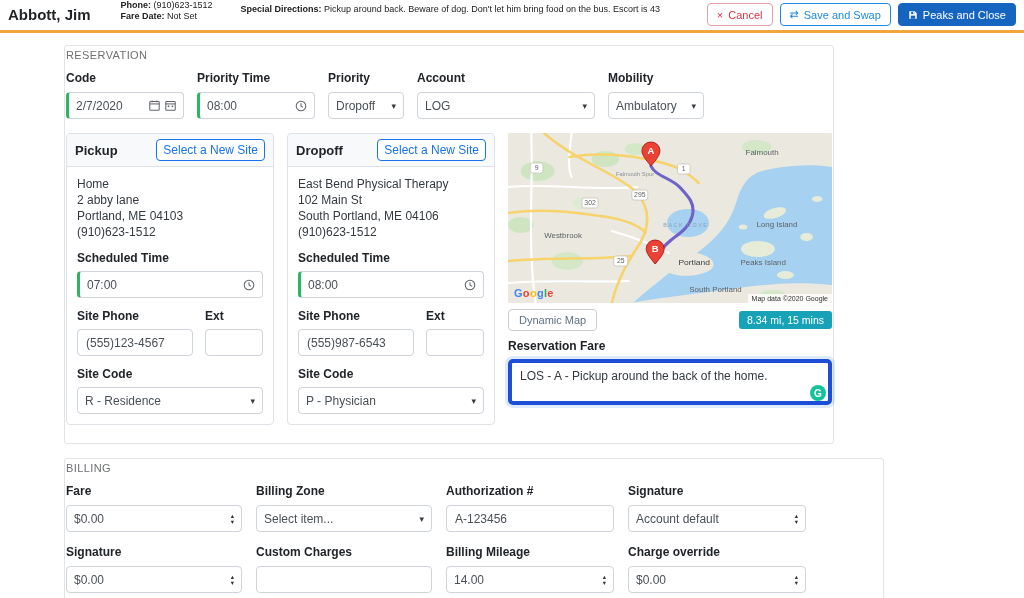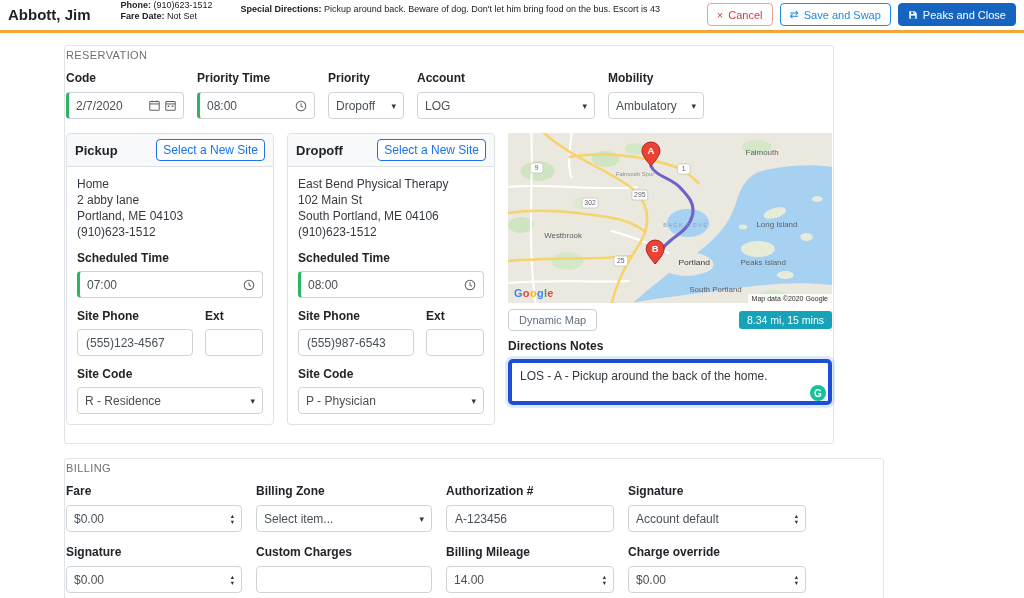--- a/index.html
+++ b/index.html
@@ -350,21 +350,21 @@
             <text y="-12" text-anchor="middle" font-size="9" font-weight="bold" fill="#fff">B</text>
           </g>
         </svg>
         <div class="google-logo"><span class="gl0">G</span><span class="gl1">o</span><span class="gl2">o</span><span class="gl3">g</span><span class="gl4">l</span><span class="gl5">e</span></div>
         <div class="map-attribution">Map data ©2020 Google</div>
       </div>
       <div class="map-footer">
         <button class="btn-dynamic">Dynamic Map</button>
         <span class="distance-badge">8.34 mi, 15 mins</span>
       </div>
-      <div class="notes-label">Directions Notes</div>
+      <div class="notes-label">Reservation Fare</div>
       <div class="notes-wrap">
         <textarea class="notes" style="">LOS - A - Pickup around the back of the home.</textarea>
         <span class="grammarly">G</span>
       </div>
     </div>
   </div>
 </div>
 
 <div class="panel" id="billing-panel">
   <div class="section-title">BILLING</div>

